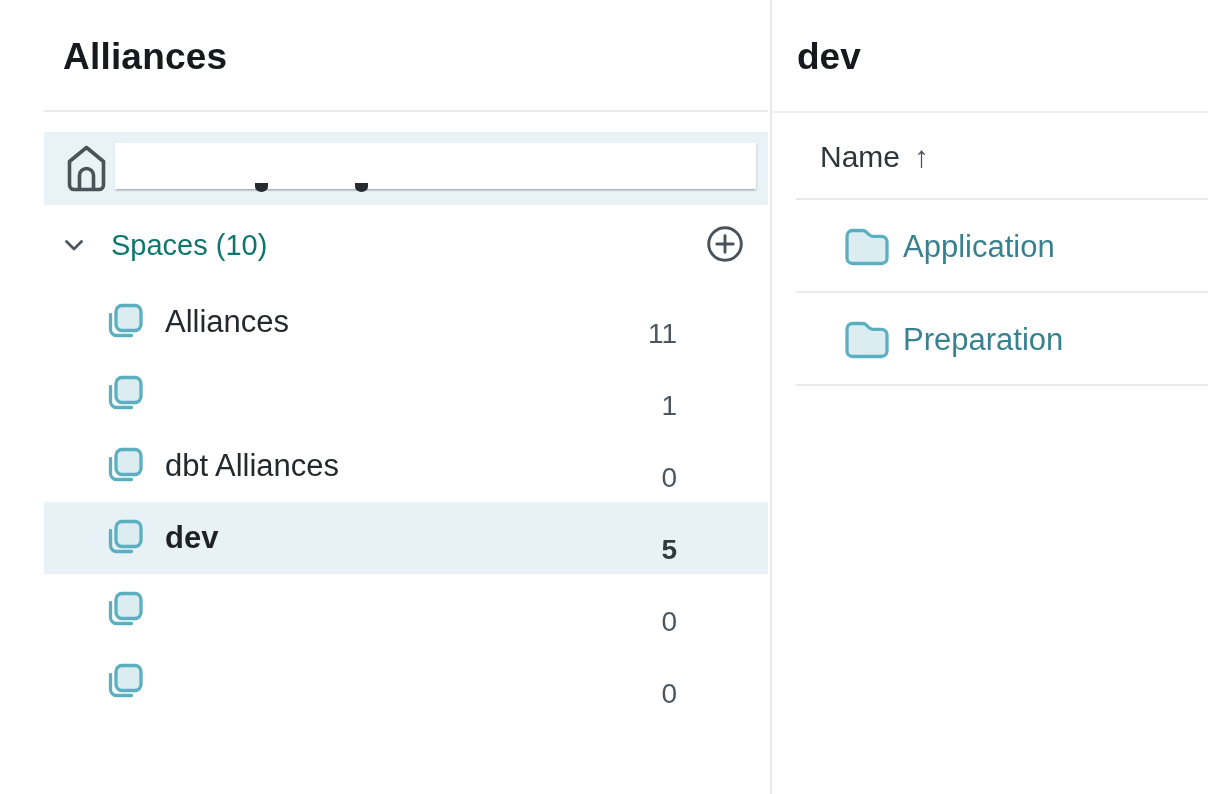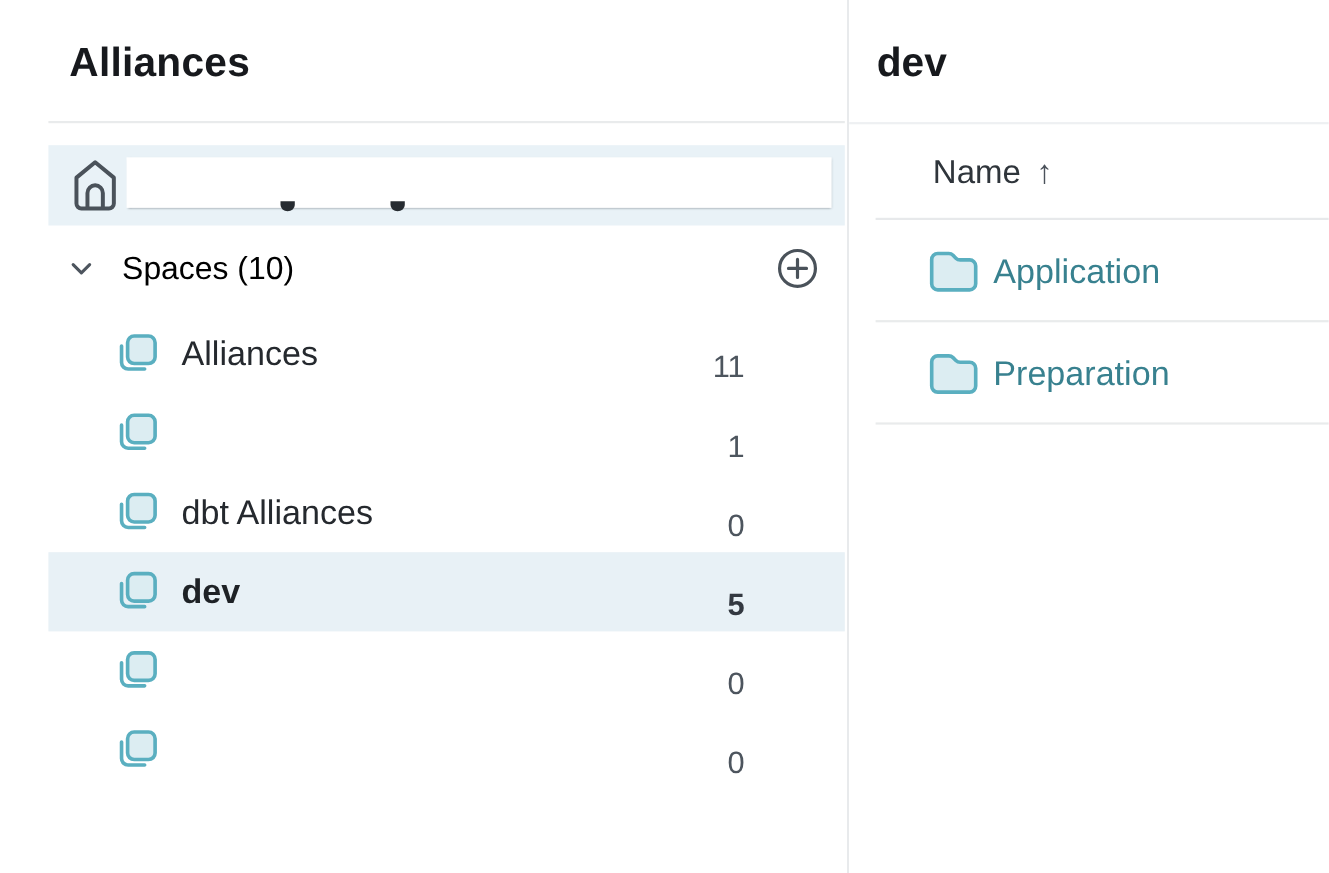--- a/index.html
+++ b/index.html
@@ -34,21 +34,21 @@
     background: #272c31; border-radius: 0 0 7px 7px / 0 0 6px 6px;
   }
   .descender.d1 { left: 140px; }
   .descender.d2 { left: 240px; }
 
   .spaces-header {
     position: absolute; left: 44px; top: 224px; width: 724px; height: 40px; cursor: pointer;
   }
   .chevron-wrap { position: absolute; left: 20px; top: 14px; width: 20px; height: 13px; }
   .spaces-label {
-    position: absolute; left: 67px; top: 4px; font-size: 29px; color: #000000; line-height: 34px;
+    position: absolute; left: 67px; top: 4px; font-size: 29px; color: #0f766e; line-height: 34px;
   }
   .add-space-btn {
     position: absolute; right: 24px; top: 1px; width: 38px; height: 38px;
     background: transparent; border: none; cursor: pointer; padding: 0;
   }
 
   .space-list { position: absolute; left: 44px; top: 286px; width: 724px; }
   .space-row {
     position: relative; height: 72px; display: flex; align-items: center;
     padding-left: 59px; cursor: pointer;
@@ -63,21 +63,21 @@
   .space-row.selected .space-count { font-weight: 700; color: #333941; }
 
   
   .main { position: absolute; left: 772px; top: 0; right: 0; height: 794px; background: #fff; }
   .main-title {
     position: absolute; left: 25px; top: 36px;
     font-size: 37px; font-weight: 700; color: #17191d; line-height: 42px;
   }
   .main-top-divider { position: absolute; left: 0; right: 0; top: 111px; height: 2px; background: #eef0f2; }
   .name-header {
-    position: absolute; left: 48px; top: 140px; font-size: 30px; color: #2f353b; cursor: pointer; margin-left: 28px;
+    position: absolute; left: 48px; top: 140px; font-size: 30px; color: #2f353b; cursor: pointer;
   }
   .sort-arrow { margin-left: 14px; color: #4b525b; font-size: 30px; }
   .header-divider { position: absolute; left: 24px; right: 0; top: 198px; height: 2px; background: #e7e9eb; }
 
   .folder-rows { position: absolute; left: 0; right: 0; top: 200px; }
   .folder-row {
     position: relative; height: 93px; display: flex; align-items: center;
     padding-left: 72px; cursor: pointer;
   }
   .folder-row::after {

